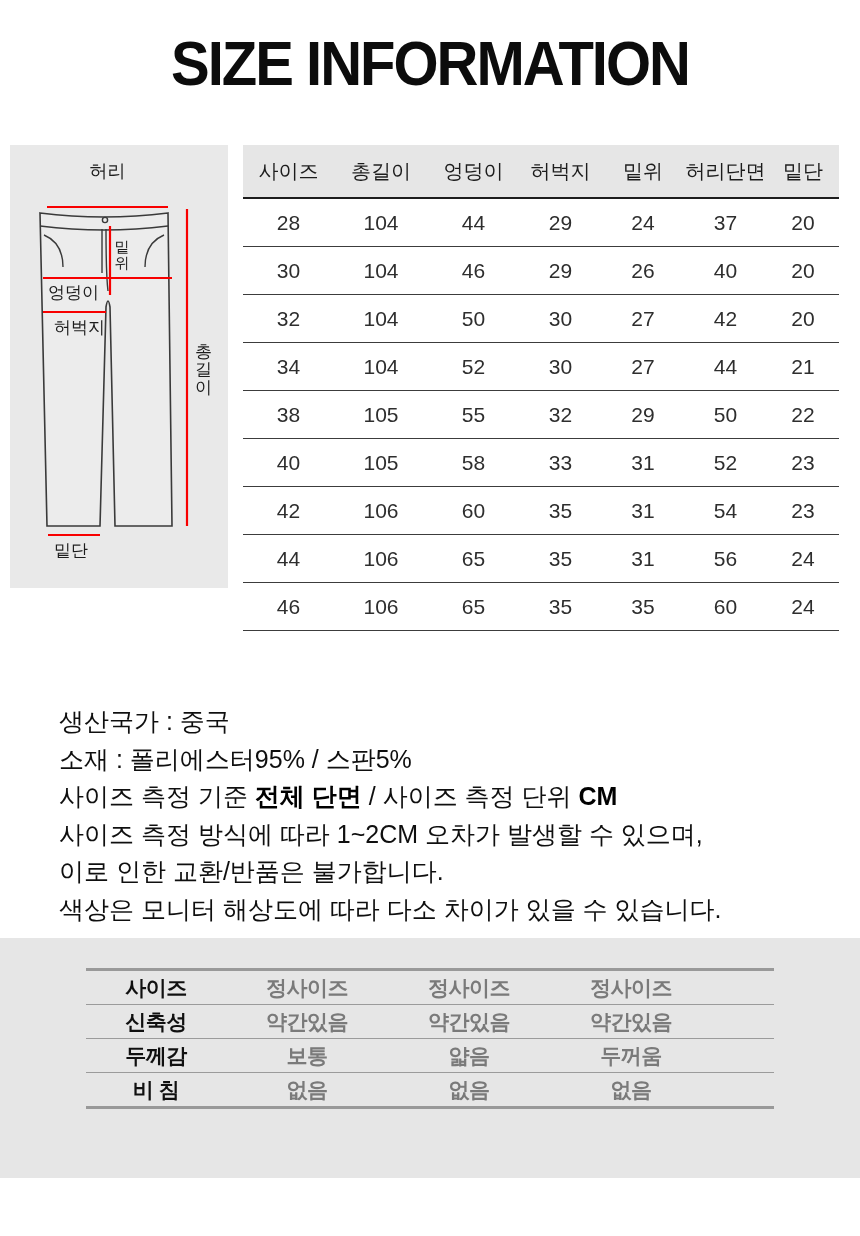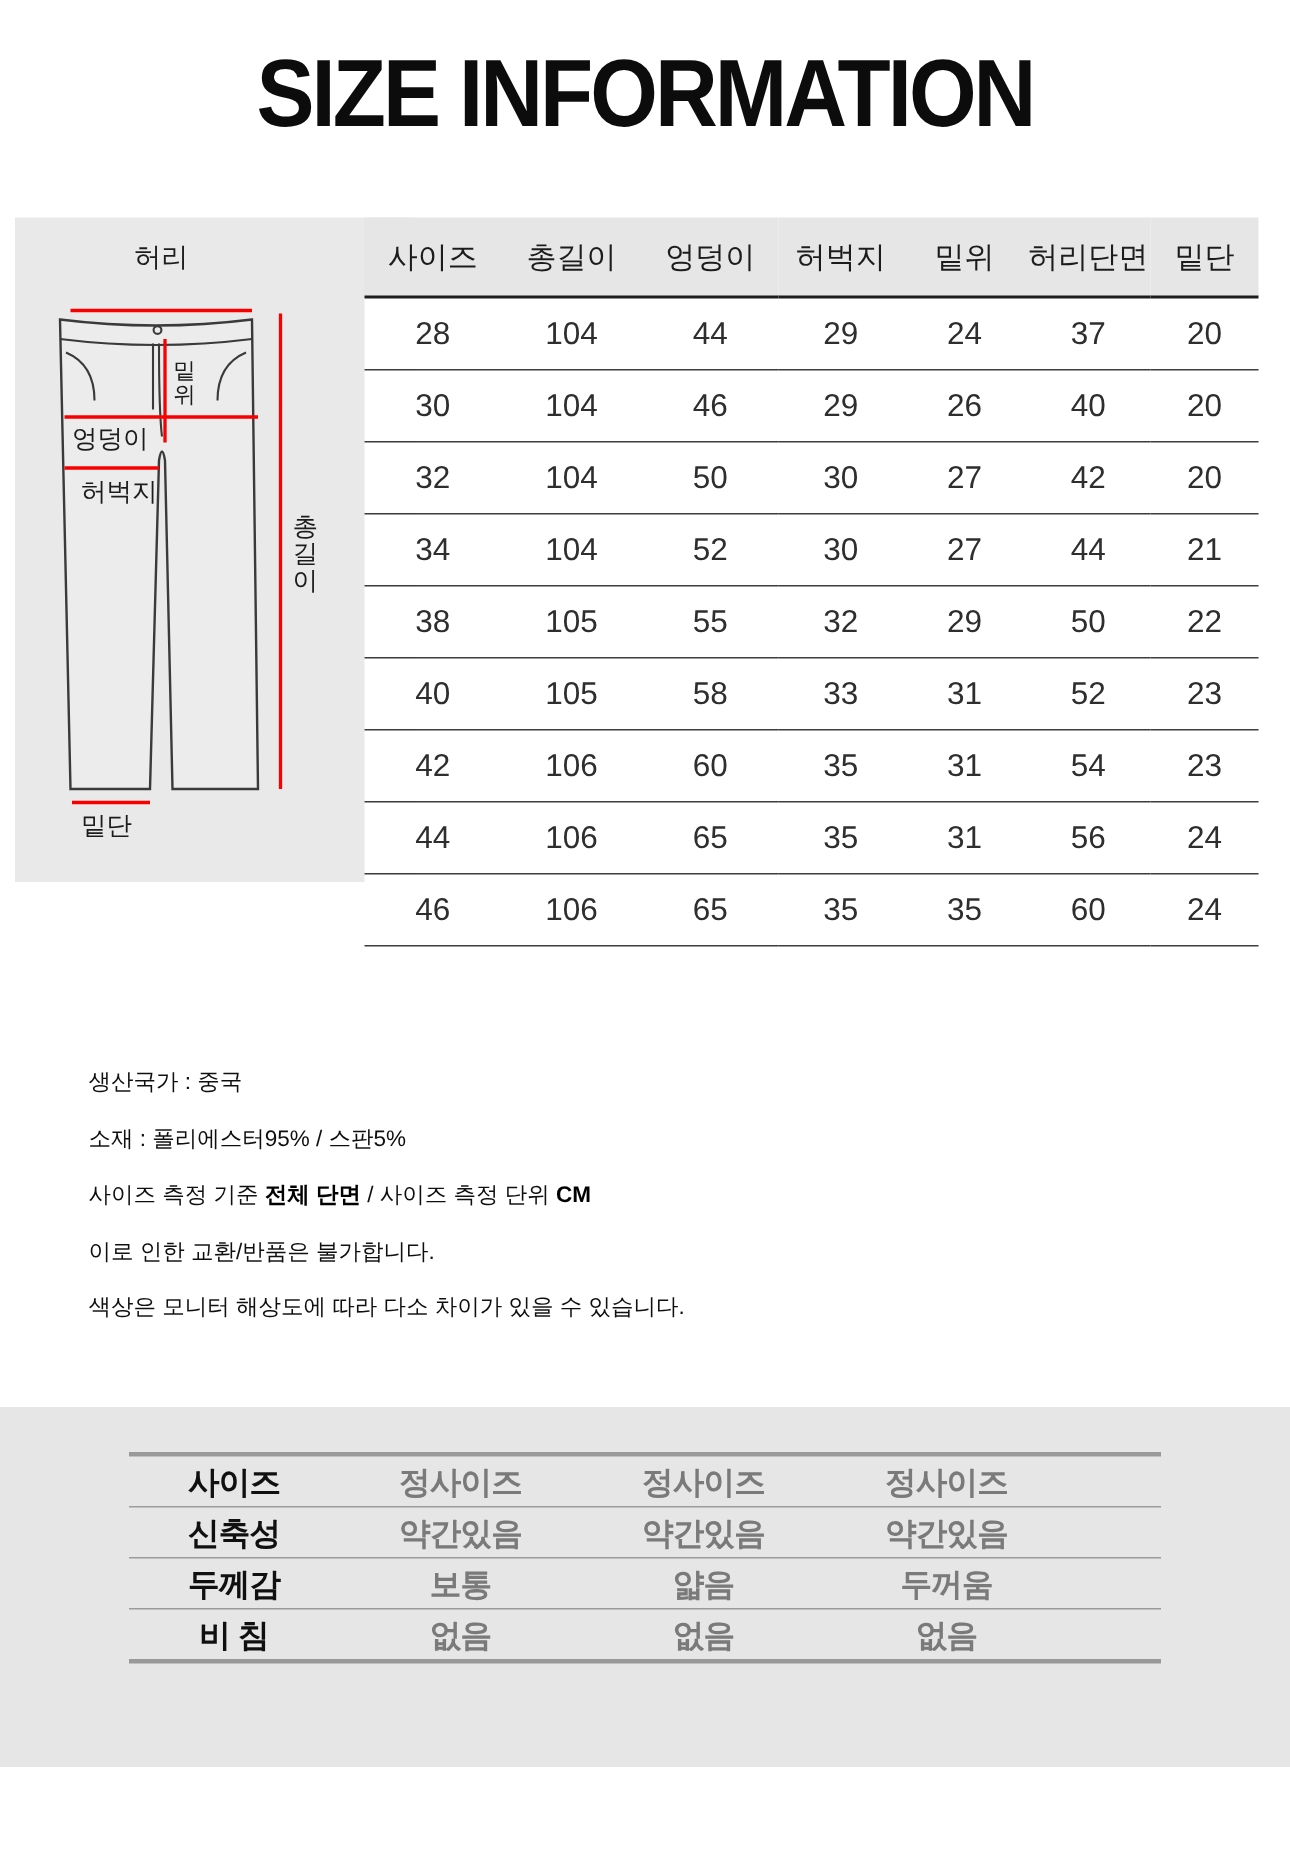--- a/index.html
+++ b/index.html
@@ -11,21 +11,20 @@
   
   .title{
     position:absolute;top:26px;left:0;width:100%;text-align:center;
     font-size:58px;font-weight:900;letter-spacing:-2px;color:#0c0c0c;
     transform:scaleY(1.1);transform-origin:center top;white-space:nowrap;
   }
   
   .diagram-box{
     position:absolute;left:10px;top:145px;width:218px;height:443px;
     background:#e9e9e9;
-    padding-left:48px;
   }
   .diagram-box svg{position:absolute;left:0;top:0;}
   .dlabel{position:absolute;color:#1c1c1c;font-size:17px;white-space:nowrap;}
   .dlabel.v{writing-mode:vertical-rl;text-orientation:upright;letter-spacing:1px;}
   .lbl-waist{left:37px;top:14px;width:121px;text-align:center;font-size:18px;}
   .lbl-rise{left:102px;top:84px;font-size:15px;}
   .lbl-hip{left:38px;top:136px;}
   .lbl-thigh{left:44px;top:171px;}
   .lbl-total{left:182px;top:186px;}
   .lbl-hem{left:44px;top:394px;}
@@ -39,21 +38,21 @@
     color:#1c1c1c;text-align:center;vertical-align:middle;
     border-bottom:2px solid #1d1d1d;padding:0;
   }
   .size-table td{
     height:47px;font-size:21px;color:#2e2e2e;text-align:center;
     vertical-align:middle;border-bottom:1px solid #3c3c3c;padding:0;
     background:#ffffff;font-weight:400;
   }
   
   .notes{
-    position:absolute;left:59px;top:703px;font-size:15px;
+    position:absolute;left:59px;top:703px;font-size:25px;
     line-height:37.5px;color:#0f0f0f;
   }
   .notes .red{color:#000000;font-weight:700;}
   
   .season-panel{
     position:absolute;left:0;top:938px;width:860px;height:240px;
     background:#e6e6e6;
   }
   .season-table{
     position:absolute;left:86px;top:30px;width:688px;
@@ -207,20 +206,21 @@
       <td>60</td>
       <td>24</td>
     </tr>
   </tbody>
 </table>
 
 <div class="notes">
   <div>생산국가 : 중국</div>
   <div>소재 : 폴리에스터95% / 스판5%</div>
   <div><span>사이즈 측정 기준 </span><span class="red">전체 단면</span><span> / 사이즈 측정 단위  </span><span class="red">CM</span></div>
+  <div>사이즈 측정 방식에 따라 1~2CM 오차가 발생할 수 있으며,</div>
   <div>이로 인한 교환/반품은 불가합니다.</div>
   <div>색상은 모니터 해상도에 따라 다소 차이가 있을 수 있습니다.</div>
 </div>
 
 <div class="season-panel">
   <table class="season-table">
     <colgroup>
       <col style="width:140px">
         <col style="width:162px">
         <col style="width:162px">

